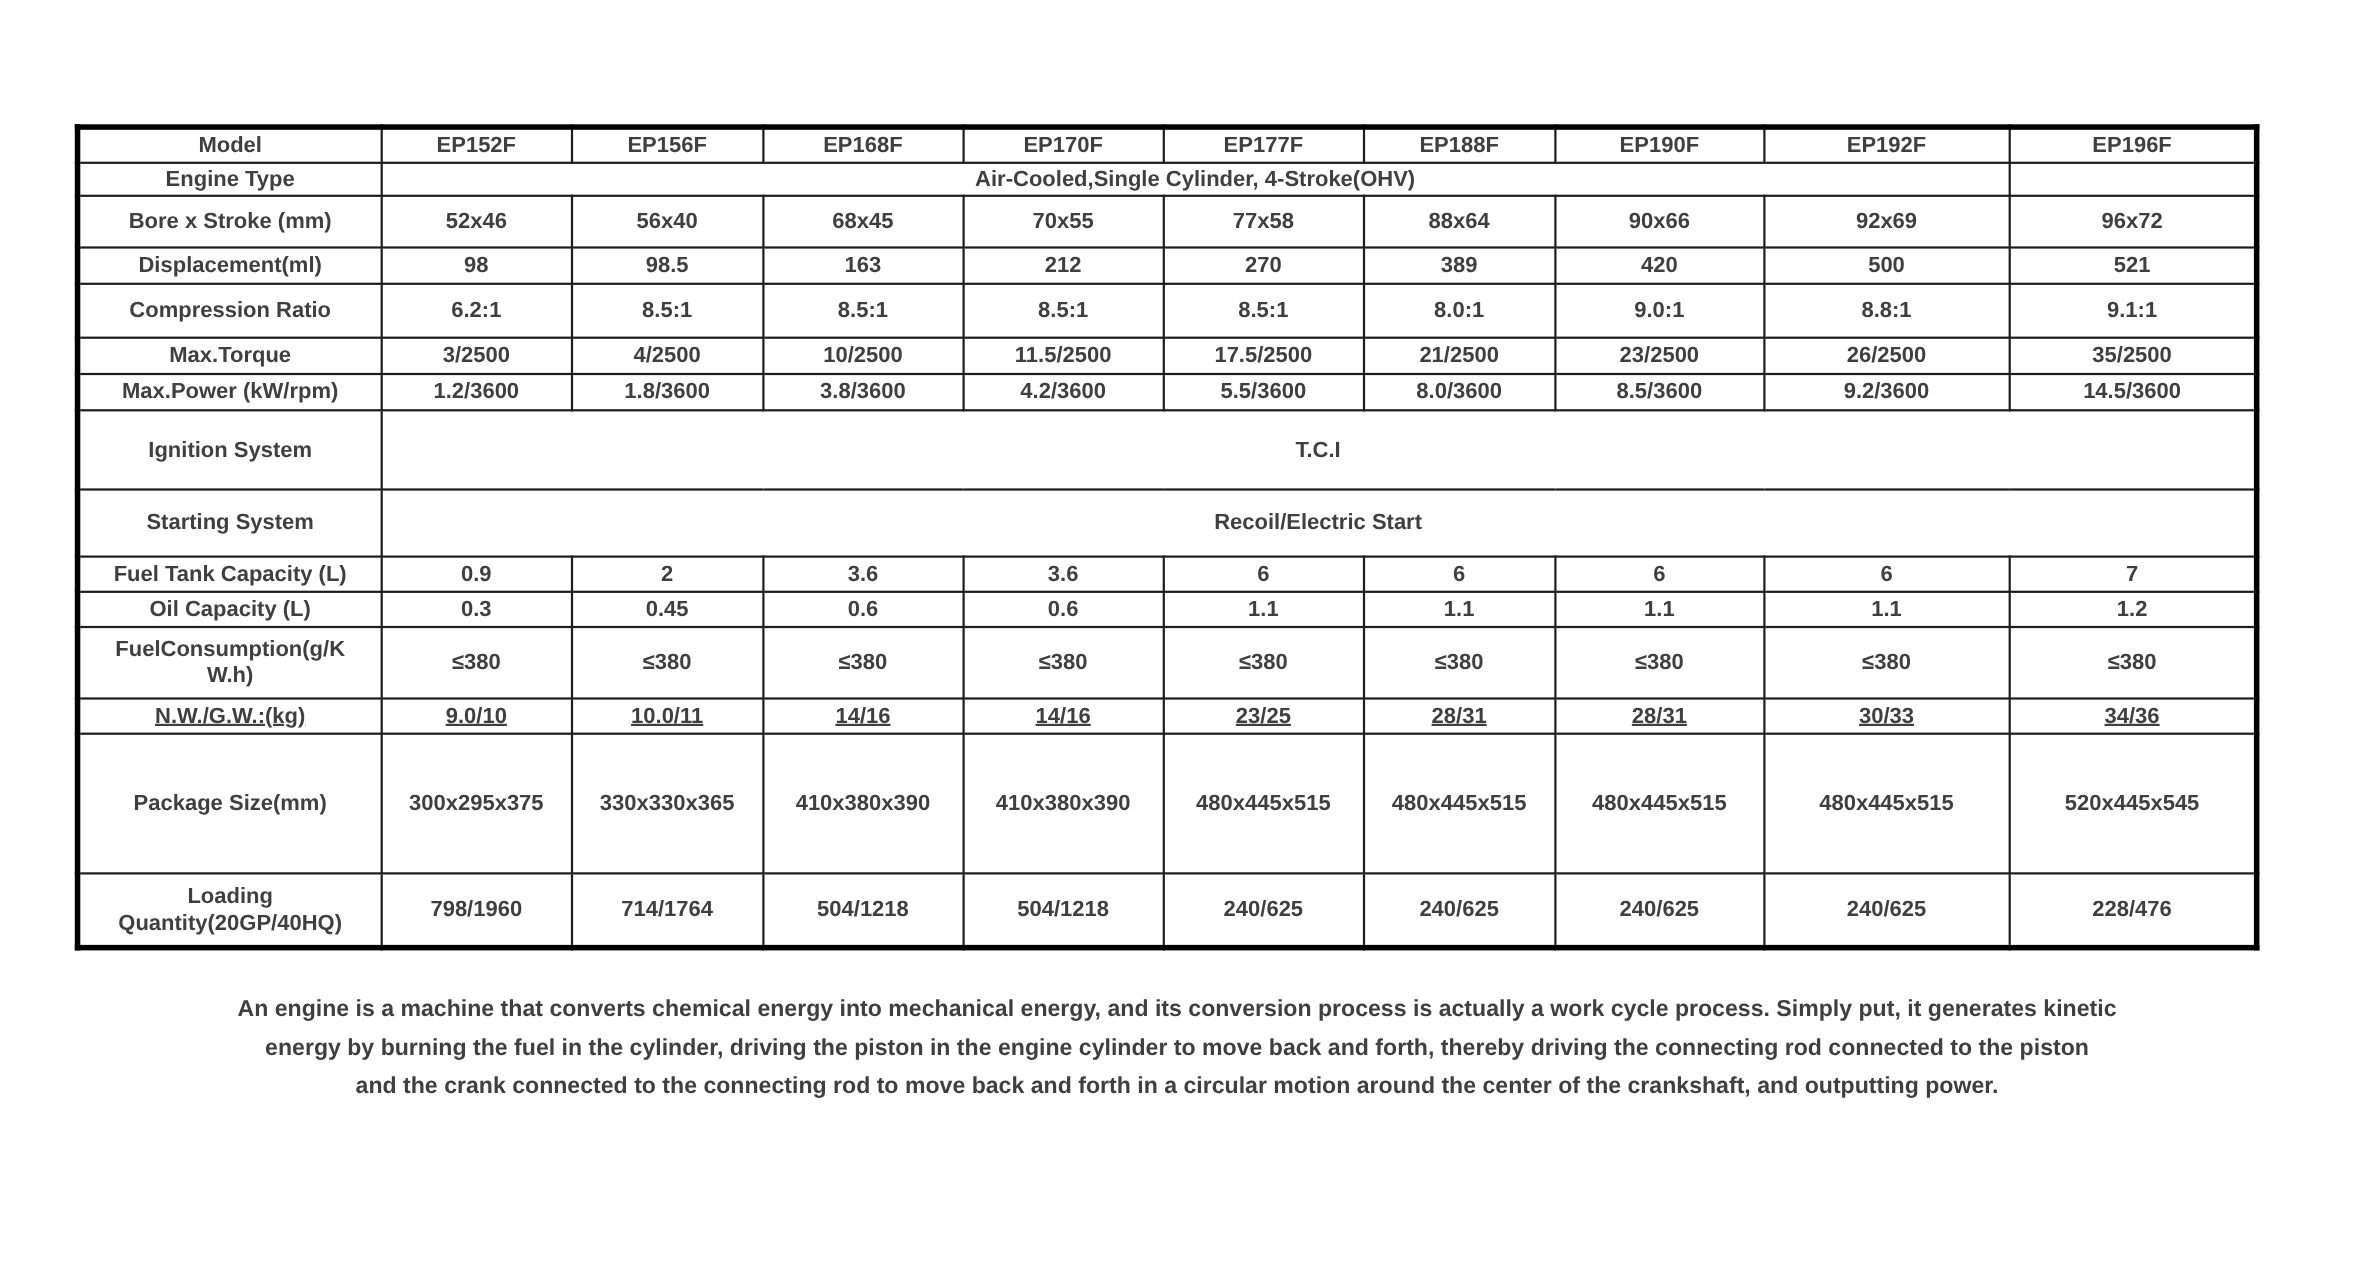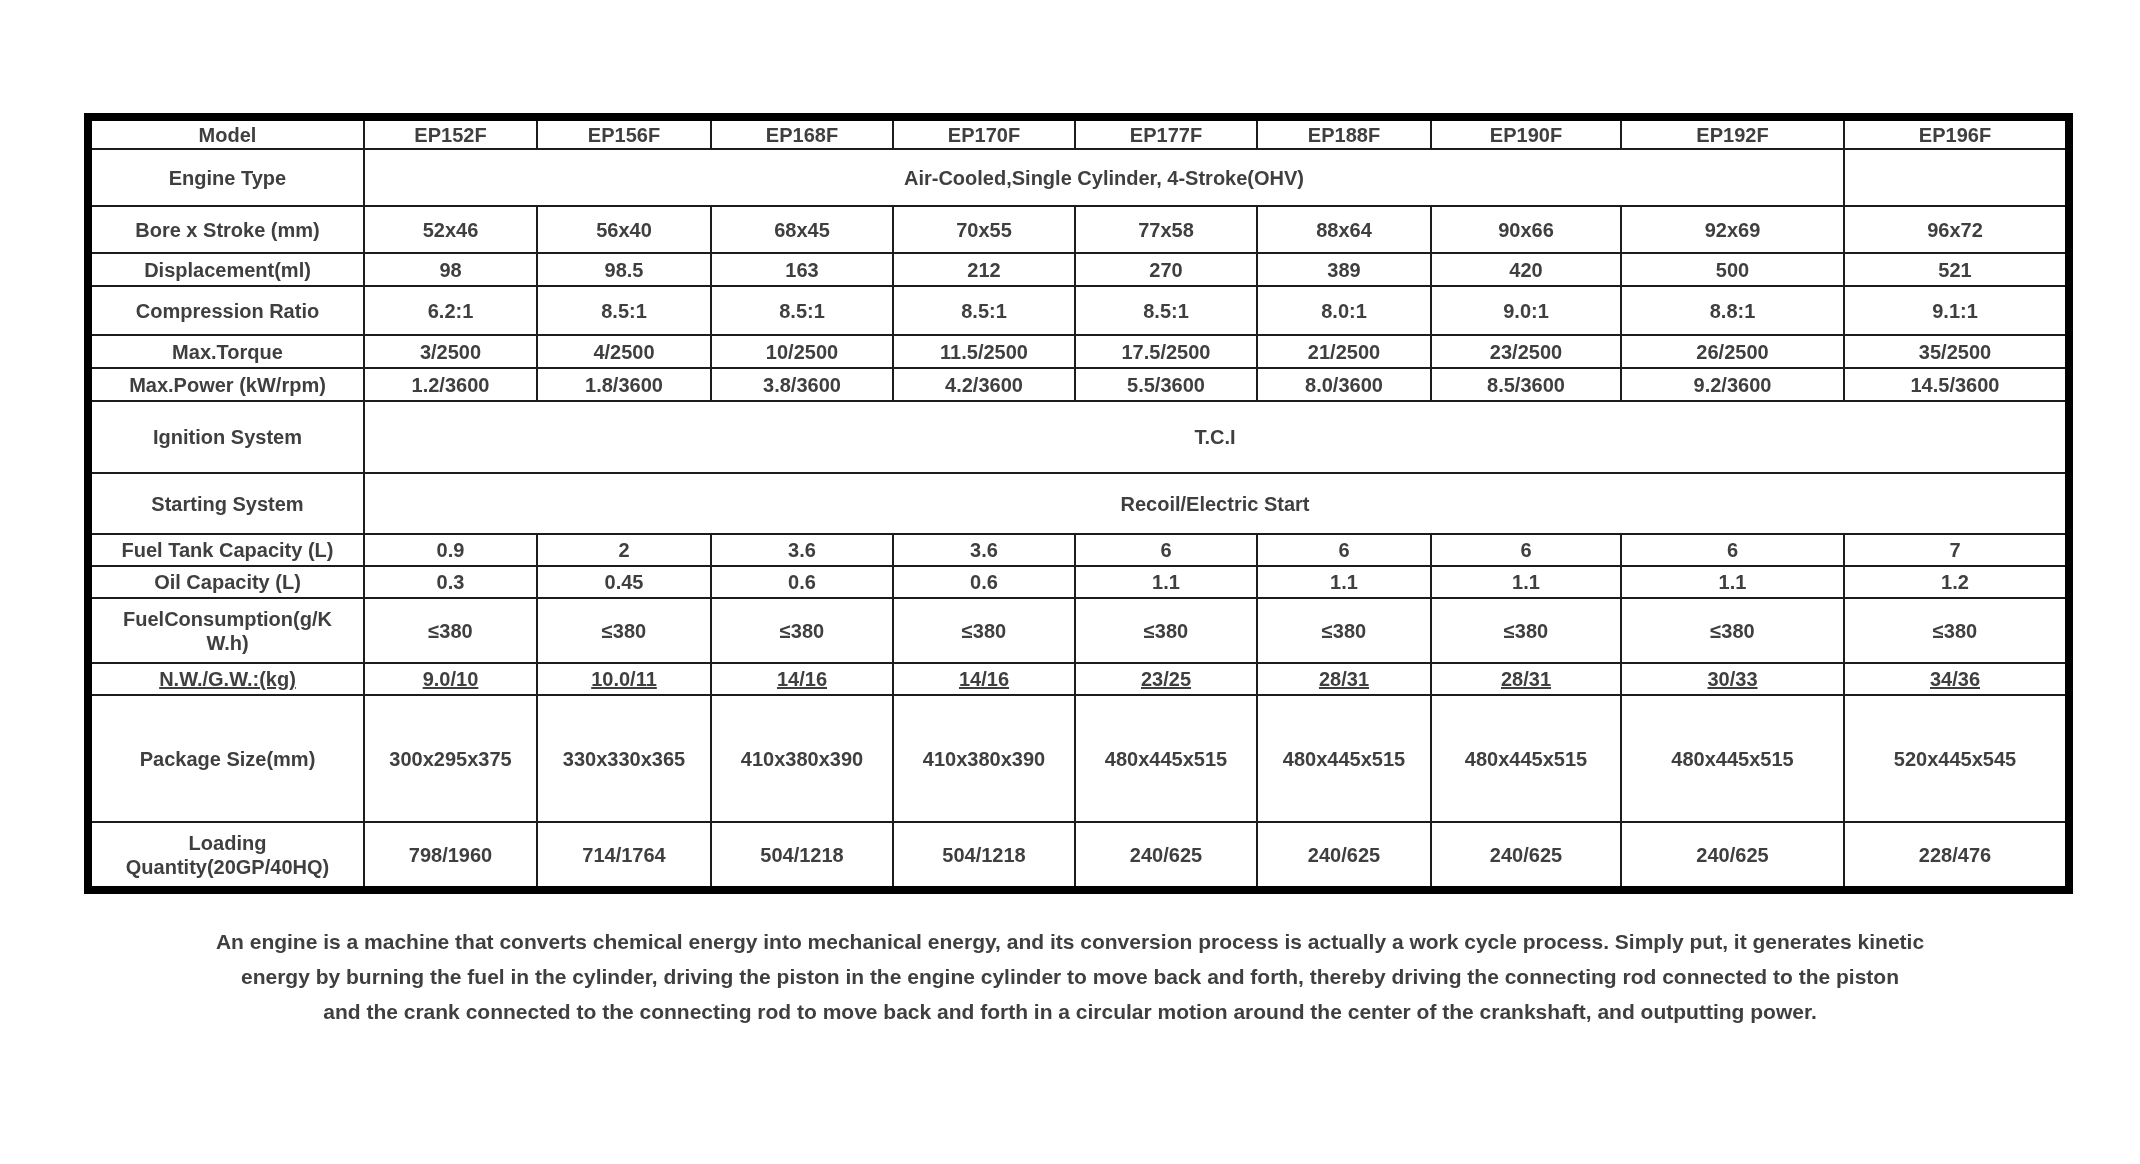--- a/index.html
+++ b/index.html
@@ -11,43 +11,43 @@
     position: relative;
     width: 2140px;
     height: 1164px;
     background: #ffffff;
     font-family: "Liberation Sans", "DejaVu Sans", sans-serif;
     color: #3f3f3f;
     overflow: hidden;
   }
   table.spec-table {
     position: absolute;
-    left: 84px;
+    left: 68px;
     top: 113px;
     width: 1981px;
     border-collapse: collapse;
     table-layout: fixed;
-    border: 8px solid #000000;
+    border: 5px solid #000000;
   }
   table.spec-table td, table.spec-table th {
     border: 2px solid #1c1c1c;
     text-align: center;
     vertical-align: middle;
     font-weight: 700;
     font-size: 20px;
     color: #3f3f3f;
     padding: 1px 5px;
     white-space: pre-line;
     line-height: 1.2;
     overflow: hidden;
   }
   .description {
     position: absolute;
     left: 70px;
-    top: 924px;
+    top: 900px;
     width: 2000px;
     margin: 0;
     text-align: center;
     font-weight: 700;
     font-size: 21px;
     line-height: 35px;
     color: #3f3f3f;
     white-space: pre-line;
   }
 </style>
@@ -75,21 +75,21 @@
           <th>EP152F</th>
           <th>EP156F</th>
           <th>EP168F</th>
           <th>EP170F</th>
           <th>EP177F</th>
           <th>EP188F</th>
           <th>EP190F</th>
           <th>EP192F</th>
           <th>EP196F</th>
         </tr>
-        <tr style="height: 57px;">
+        <tr style="height: 30px;">
           <td>Engine Type</td>
           <td colspan="8">Air-Cooled,Single Cylinder, 4-Stroke(OHV)</td>
           <td></td>
         </tr>
         <tr style="height: 47px;">
           <td>Bore x Stroke (mm)</td>
           <td>52x46</td>
           <td>56x40</td>
           <td>68x45</td>
           <td>70x55</td>

